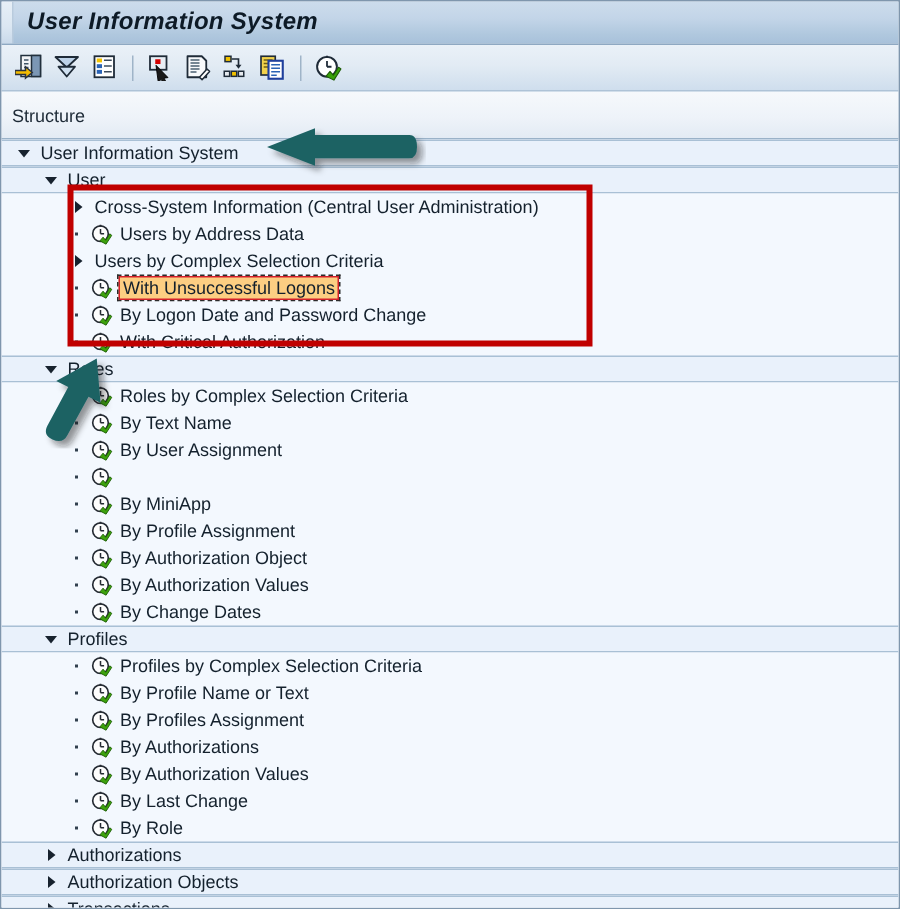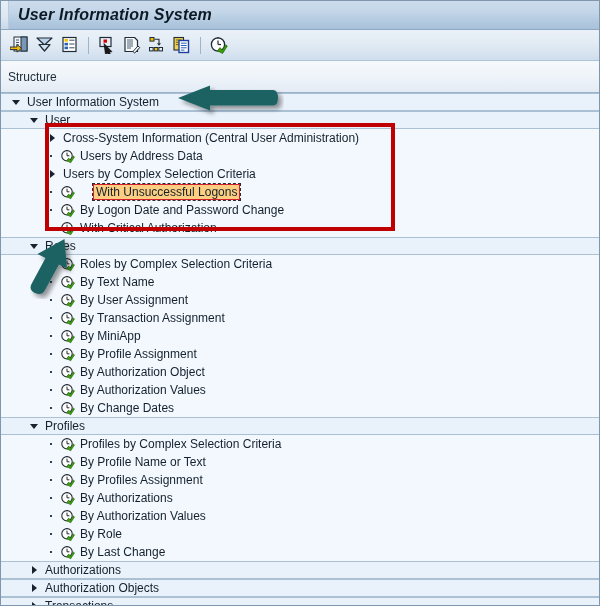--- a/index.html
+++ b/index.html
@@ -335,21 +335,21 @@
         <div class="dot"></div>
         <div class="ico">
           <svg width="16" height="15" viewBox="0 0 16 15">
             <circle cx="7" cy="6.8" r="5.2" fill="#fdfdfd" stroke="#252b33" stroke-width="1.1"></circle>
             <line x1="7" y1="0.9" x2="7" y2="2.1" stroke="#252b33" stroke-width="1.1"></line>
             <line x1="7" y1="6.8" x2="7" y2="3.7" stroke="#252b33" stroke-width="1"></line>
             <line x1="7" y1="6.8" x2="9.4" y2="6.8" stroke="#252b33" stroke-width="1"></line>
             <path d="M6.6 11.6 l2.1 -2.5 1.8 2.1 2.7 -4.3 1.3 1 -3.8 5.9 z" fill="#3da30c" stroke="#1d5c06" stroke-width="0.6" stroke-linejoin="round"></path>
           </svg>
         </div>
-        <span class="label selected" style="background: rgb(252, 206, 130); border-color: rgb(212, 32, 42); margin-left: 14px;">With Unsuccessful Logons</span>
+        <span class="label selected" style="background: rgb(252, 206, 130); border-color: rgb(212, 32, 42);">With Unsuccessful Logons</span>
       </div>
       <div class="row">
         <div class="indent" style="width: 44px;"></div>
         <div class="dot"></div>
         <div class="ico">
           <svg width="16" height="15" viewBox="0 0 16 15">
             <circle cx="7" cy="6.8" r="5.2" fill="#fdfdfd" stroke="#252b33" stroke-width="1.1"></circle>
             <line x1="7" y1="0.9" x2="7" y2="2.1" stroke="#252b33" stroke-width="1.1"></line>
             <line x1="7" y1="6.8" x2="7" y2="3.7" stroke="#252b33" stroke-width="1"></line>
             <line x1="7" y1="6.8" x2="9.4" y2="6.8" stroke="#252b33" stroke-width="1"></line>
@@ -425,21 +425,20 @@
         <div class="dot"></div>
         <div class="ico">
           <svg width="16" height="15" viewBox="0 0 16 15">
             <circle cx="7" cy="6.8" r="5.2" fill="#fdfdfd" stroke="#252b33" stroke-width="1.1"></circle>
             <line x1="7" y1="0.9" x2="7" y2="2.1" stroke="#252b33" stroke-width="1.1"></line>
             <line x1="7" y1="6.8" x2="7" y2="3.7" stroke="#252b33" stroke-width="1"></line>
             <line x1="7" y1="6.8" x2="9.4" y2="6.8" stroke="#252b33" stroke-width="1"></line>
             <path d="M6.6 11.6 l2.1 -2.5 1.8 2.1 2.7 -4.3 1.3 1 -3.8 5.9 z" fill="#3da30c" stroke="#1d5c06" stroke-width="0.6" stroke-linejoin="round"></path>
           </svg>
         </div>
-        <span class="label">By Transaction Assignment</span>
       </div>
       <div class="row">
         <div class="indent" style="width: 44px;"></div>
         <div class="dot"></div>
         <div class="ico">
           <svg width="16" height="15" viewBox="0 0 16 15">
             <circle cx="7" cy="6.8" r="5.2" fill="#fdfdfd" stroke="#252b33" stroke-width="1.1"></circle>
             <line x1="7" y1="0.9" x2="7" y2="2.1" stroke="#252b33" stroke-width="1.1"></line>
             <line x1="7" y1="6.8" x2="7" y2="3.7" stroke="#252b33" stroke-width="1"></line>
             <line x1="7" y1="6.8" x2="9.4" y2="6.8" stroke="#252b33" stroke-width="1"></line>
@@ -585,35 +584,35 @@
         <div class="dot"></div>
         <div class="ico">
           <svg width="16" height="15" viewBox="0 0 16 15">
             <circle cx="7" cy="6.8" r="5.2" fill="#fdfdfd" stroke="#252b33" stroke-width="1.1"></circle>
             <line x1="7" y1="0.9" x2="7" y2="2.1" stroke="#252b33" stroke-width="1.1"></line>
             <line x1="7" y1="6.8" x2="7" y2="3.7" stroke="#252b33" stroke-width="1"></line>
             <line x1="7" y1="6.8" x2="9.4" y2="6.8" stroke="#252b33" stroke-width="1"></line>
             <path d="M6.6 11.6 l2.1 -2.5 1.8 2.1 2.7 -4.3 1.3 1 -3.8 5.9 z" fill="#3da30c" stroke="#1d5c06" stroke-width="0.6" stroke-linejoin="round"></path>
           </svg>
         </div>
+        <span class="label">By Last Change</span>
+      </div>
+      <div class="row">
+        <div class="indent" style="width: 44px;"></div>
+        <div class="dot"></div>
+        <div class="ico">
+          <svg width="16" height="15" viewBox="0 0 16 15">
+            <circle cx="7" cy="6.8" r="5.2" fill="#fdfdfd" stroke="#252b33" stroke-width="1.1"></circle>
+            <line x1="7" y1="0.9" x2="7" y2="2.1" stroke="#252b33" stroke-width="1.1"></line>
+            <line x1="7" y1="6.8" x2="7" y2="3.7" stroke="#252b33" stroke-width="1"></line>
+            <line x1="7" y1="6.8" x2="9.4" y2="6.8" stroke="#252b33" stroke-width="1"></line>
+            <path d="M6.6 11.6 l2.1 -2.5 1.8 2.1 2.7 -4.3 1.3 1 -3.8 5.9 z" fill="#3da30c" stroke="#1d5c06" stroke-width="0.6" stroke-linejoin="round"></path>
+          </svg>
+        </div>
         <span class="label">By Role</span>
-      </div>
-      <div class="row">
-        <div class="indent" style="width: 44px;"></div>
-        <div class="dot"></div>
-        <div class="ico">
-          <svg width="16" height="15" viewBox="0 0 16 15">
-            <circle cx="7" cy="6.8" r="5.2" fill="#fdfdfd" stroke="#252b33" stroke-width="1.1"></circle>
-            <line x1="7" y1="0.9" x2="7" y2="2.1" stroke="#252b33" stroke-width="1.1"></line>
-            <line x1="7" y1="6.8" x2="7" y2="3.7" stroke="#252b33" stroke-width="1"></line>
-            <line x1="7" y1="6.8" x2="9.4" y2="6.8" stroke="#252b33" stroke-width="1"></line>
-            <path d="M6.6 11.6 l2.1 -2.5 1.8 2.1 2.7 -4.3 1.3 1 -3.8 5.9 z" fill="#3da30c" stroke="#1d5c06" stroke-width="0.6" stroke-linejoin="round"></path>
-          </svg>
-        </div>
-        <span class="label">By Last Change</span>
       </div>
       <div class="row lvl-row sep-top sep-bottom">
         <div class="indent" style="width: 26px;"></div>
         <div class="tri-right"></div>
         <div class="ico-gap"></div>
         <span class="label">Authorizations</span>
       </div>
       <div class="row lvl-row sep-top sep-bottom">
         <div class="indent" style="width: 26px;"></div>
         <div class="tri-right"></div>

